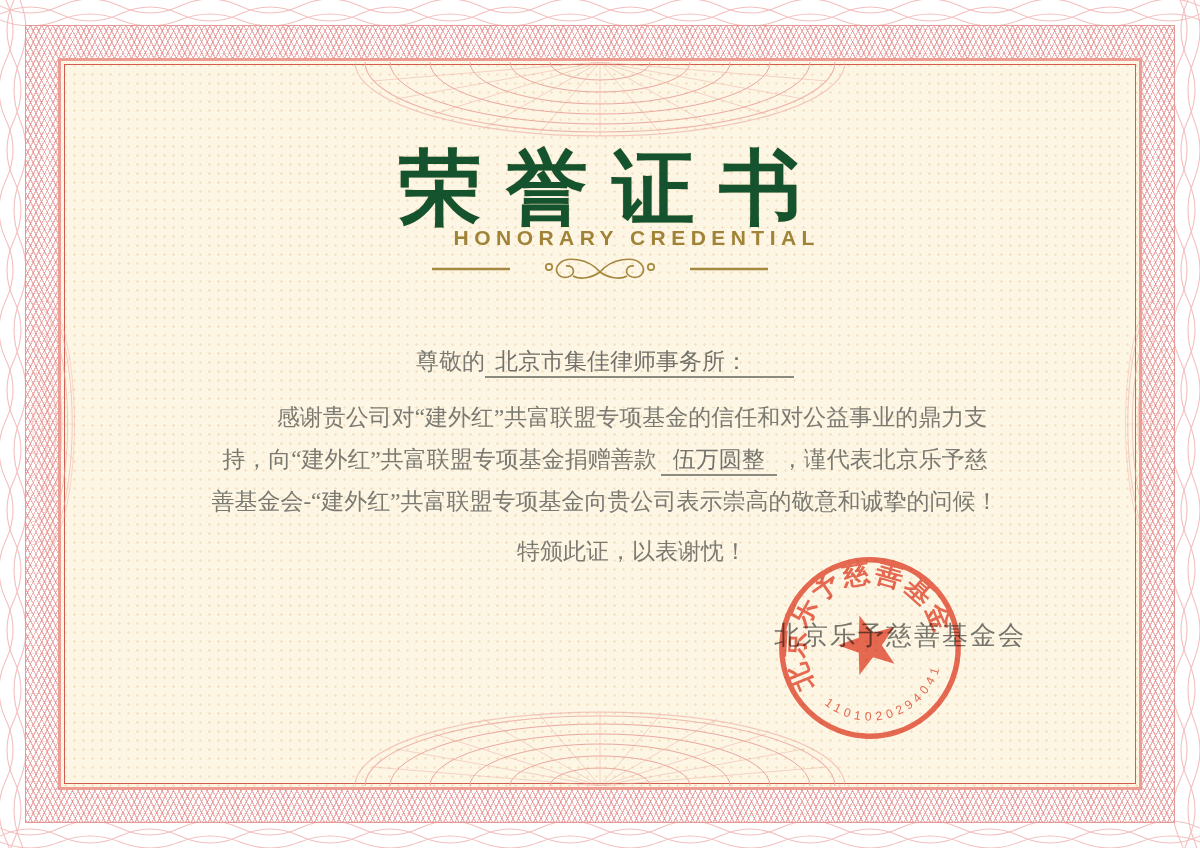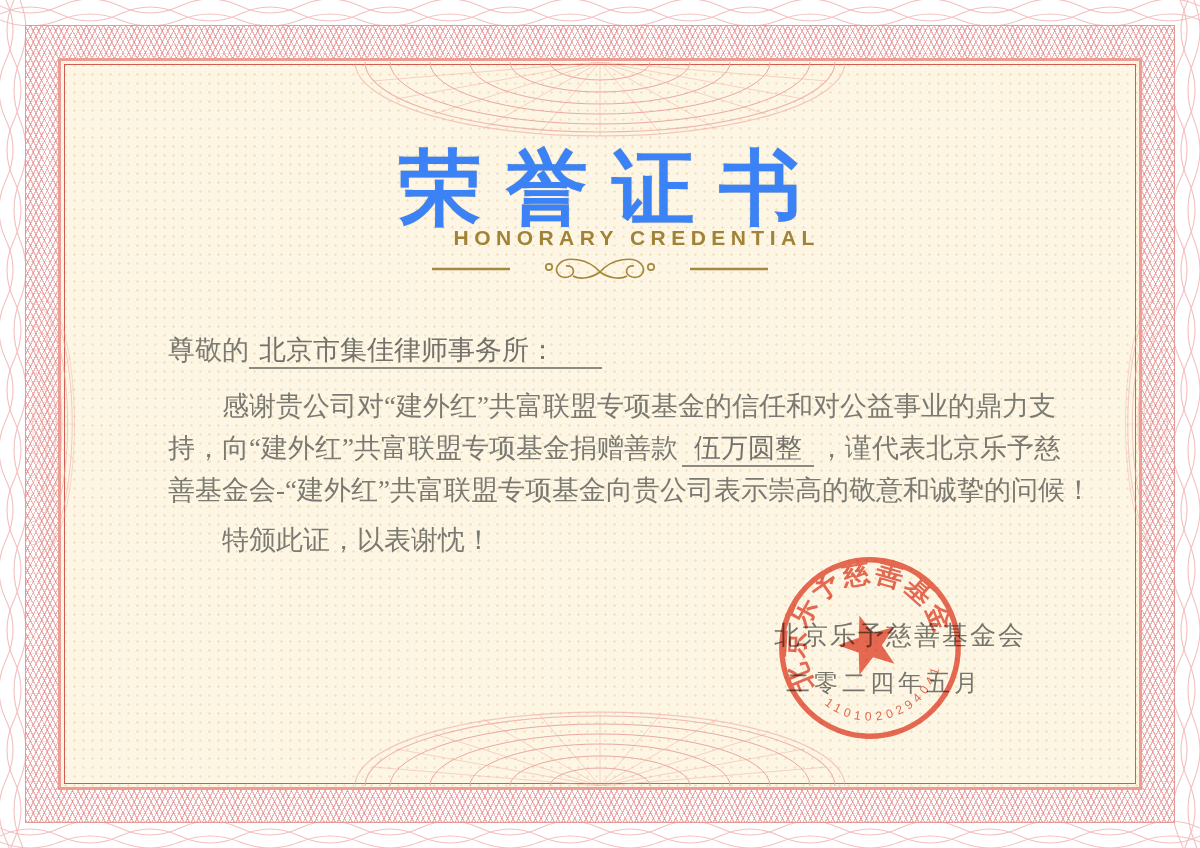--- a/index.html
+++ b/index.html
@@ -31,34 +31,34 @@
   
   .ros{position:absolute;z-index:3;pointer-events:none;}
   .ros-top{left:50%;top:62px;transform:translateX(-50%);}
   .ros-bottom{left:50%;bottom:62px;transform:translateX(-50%) scaleY(-1);}
   .ros-left{left:32px;top:50%;transform:translateY(-50%);}
   .ros-right{right:32px;top:50%;transform:translateY(-50%);}
   
   .content{position:absolute;inset:0;z-index:5;}
   .title{
     position:absolute;top:134px;left:0;width:100%;text-align:center;
-    font-size:82px;font-weight:bold;color:#3b82f6;
+    font-size:82px;font-weight:bold;color:#14532d;
     letter-spacing:.30em;padding-left:.30em;box-sizing:border-box;
     text-shadow:0 0 1px rgba(140,110,40,.45);
   }
   .subtitle{
     position:absolute;top:226px;left:0;width:100%;text-align:center;
     font-family:"Liberation Sans","DejaVu Sans",sans-serif;
     font-size:21px;font-weight:bold;color:#a08336;
     letter-spacing:.26em;padding-left:.26em;box-sizing:border-box;margin-left:34px;
   }
   .divider{position:absolute;top:254px;left:50%;transform:translateX(-50%);}
   .textzone{
-    position:absolute;left:168px;top:332px;width:874px;
-    color:#7b7970;font-size:27px;
+    position:absolute;left:168px;top:346px;width:874px;
+    color:#7b7970;font-size:23px;text-align:center;
   }
   .salutation{height:56px;}
   .recipient{
     border-bottom:2px solid #8d8b80;padding:0 46px 2px 10px;color:#73716a;
   }
   .pline{height:42px;white-space:nowrap;}
   .indent{padding-left:54px;}
   .amount{
     border-bottom:2px solid #8d8b80;padding:0 12px 2px 12px;margin:0 4px;color:#73716a;
   }
@@ -171,21 +171,20 @@
       <div class="pline"><span>持，向“建外红”共富联盟专项基金捐赠善款</span><span class="amount">伍万圆整</span><span>，谨代表北京乐予慈</span></div>
 
       <div class="pline">善基金会-“建外红”共富联盟专项基金向贵公司表示崇高的敬意和诚挚的问候！</div>
 
 
       <div class="closing">特颁此证，以表谢忱！</div>
     </div>
 
     <div class="sigblock">
       <div class="sig-org">北京乐予慈善基金会</div>
-      <div class="sig-date">二零二四年五月</div>
     </div>
 
   </div>
 
   <svg class="seal" width="196" height="196" viewBox="0 0 200 200">
     <defs>
       <path id="sealRingPath" d="M36.1 123.3 A68 68 0 1 1 163.9 123.3"></path>
       <path id="sealNumPath" d="M32.9 131.3 A74 74 0 0 0 167.1 131.3"></path>
     </defs>
     <g transform="rotate(-18 100 100)" fill="#e55f4b" stroke="none">

